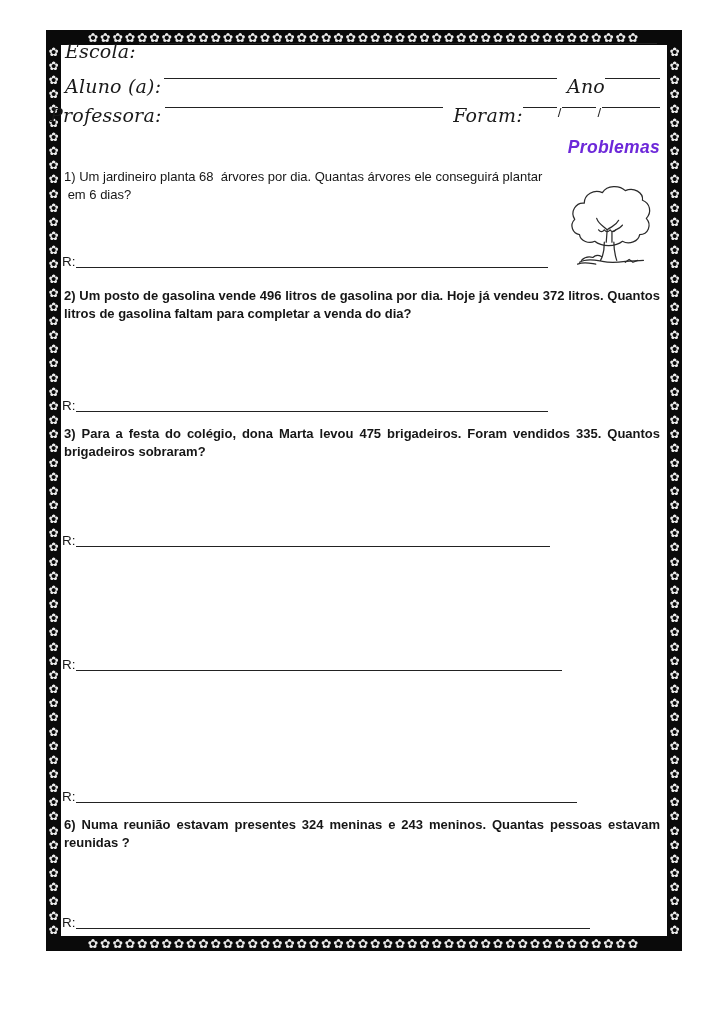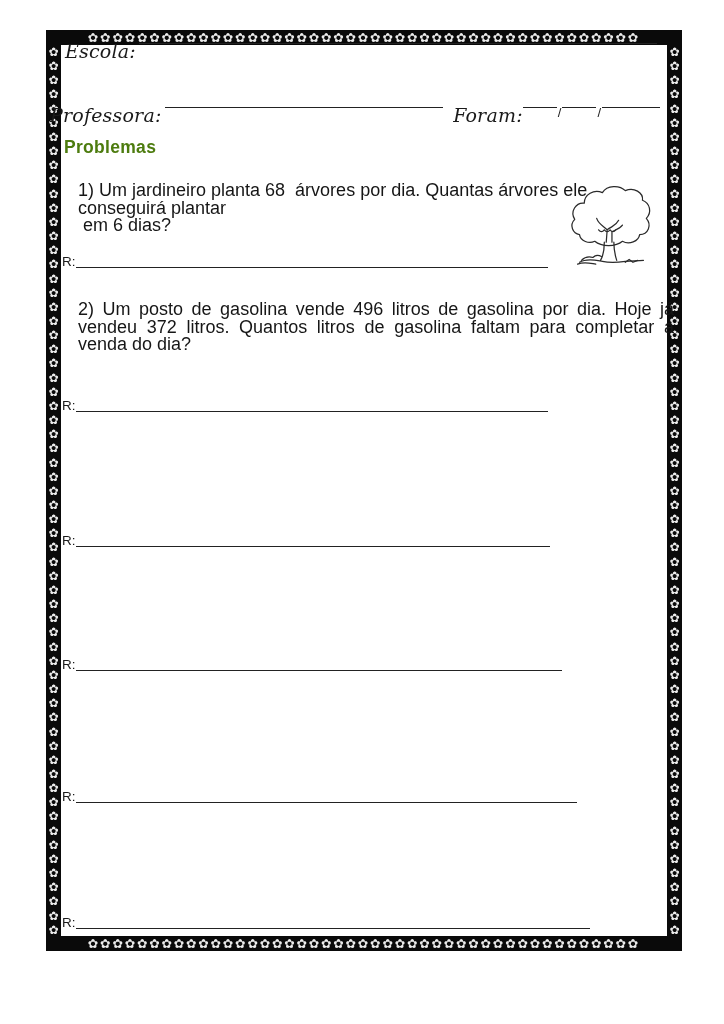--- a/index.html
+++ b/index.html
@@ -26,27 +26,27 @@
                 font-size:19px;line-height:1;white-space:nowrap;letter-spacing:0.2px;}
   .fill{flex:1;border-bottom:1.4px solid #222;height:1px;}
   .fill-fixed{border-bottom:1.4px solid #222;height:1px;}
   .escola-row{left:65px;right:64px;top:42px;}
   .aluno-row{left:65px;right:64px;top:77px;}
   .professora-row{left:50px;right:64px;top:106px;}
   .gapL{margin-left:7px;} .gapS{margin-left:3px;margin-right:3px;}
   .slash{font-size:13px;line-height:1;padding:0 1px;}
 
   
-  .title{position:absolute;left:64px;width:596px;top:137px;text-align:left;
-         font-size:17.5px;font-weight:bold;letter-spacing:0.3px;color:#4d7c0f;}
-
-  
-  .problem{position:absolute;left:64px;width:596px;margin:14px;
-           font-size:18px;line-height:17.6px;color:#161616;}
-  .just{text-align:justify;}
+  .title{position:absolute;left:64px;width:596px;top:137px;text-align:right;
+         font-size:17.5px;font-weight:bold;letter-spacing:0.3px;color:#6d28d9;font-style:italic;}
+
+  
+  .problem{position:absolute;left:64px;width:596px;margin:0;
+           font-size:13px;line-height:17.6px;color:#161616;}
+  .just{text-align:justify;font-weight:bold;}
   .p1{top:168px;white-space:pre-wrap;width:560px;}
   .p2{top:287px;}
   .p3{top:425px;}
   .p4{top:559px;}
   .p5{top:687px;}
   .p6{top:816px;}
 
   
   .answer{position:absolute;left:62px;display:flex;align-items:flex-end;height:15px;
           font-size:13.5px;}
@@ -195,20 +195,26 @@
 ✿
 ✿
 ✿</div>
   </div>
 
   <div class="fillrow escola-row">
     <span class="script-label">Escola:</span>
     <span class="fill gapS"></span>
   </div>
 
+  <div class="fillrow aluno-row">
+    <span class="script-label">Aluno (a):</span>
+    <span class="fill gapS"></span>
+    <span class="script-label gapL">Ano</span>
+    <span class="fill-fixed" style="width:55px;"></span>
+  </div>
 
   <div class="fillrow professora-row">
     <span class="script-label">Professora:</span>
     <span class="fill gapS"></span>
     <span class="script-label gapL">Foram:</span>
     <span class="fill-fixed" style="width:34px;"></span>
     <span class="slash">/</span>
     <span class="fill-fixed" style="width:34px;"></span>
     <span class="slash">/</span>
     <span class="fill-fixed" style="width:58px;"></span>
@@ -234,33 +240,35 @@
     <span class="r-label">R:</span>
     <span class="fill"></span>
   </div>
 
   <p class="problem just p2">2)  Um posto de gasolina vende 496 litros de gasolina por dia. Hoje já vendeu 372 litros. Quantos litros de gasolina faltam para completar a venda do dia?</p>
   <div class="answer r2">
     <span class="r-label">R:</span>
     <span class="fill"></span>
   </div>
 
+  <p class="problem just p3">3) Para a festa do colégio, dona Marta levou 475 brigadeiros. Foram vendidos 335. Quantos brigadeiros sobraram?</p>
   <div class="answer r3">
     <span class="r-label">R:</span>
     <span class="fill"></span>
   </div>
 
   <div class="answer r4">
     <span class="r-label">R:</span>
     <span class="fill"></span>
   </div>
 
   <div class="answer r5">
     <span class="r-label">R:</span>
     <span class="fill"></span>
   </div>
 
+  <p class="problem just p6">6) Numa reunião estavam presentes 324 meninas e 243 meninos. Quantas pessoas estavam reunidas ?</p>
   <div class="answer r6">
     <span class="r-label">R:</span>
     <span class="fill"></span>
   </div>
 
 </div>
 
 </body></html>

